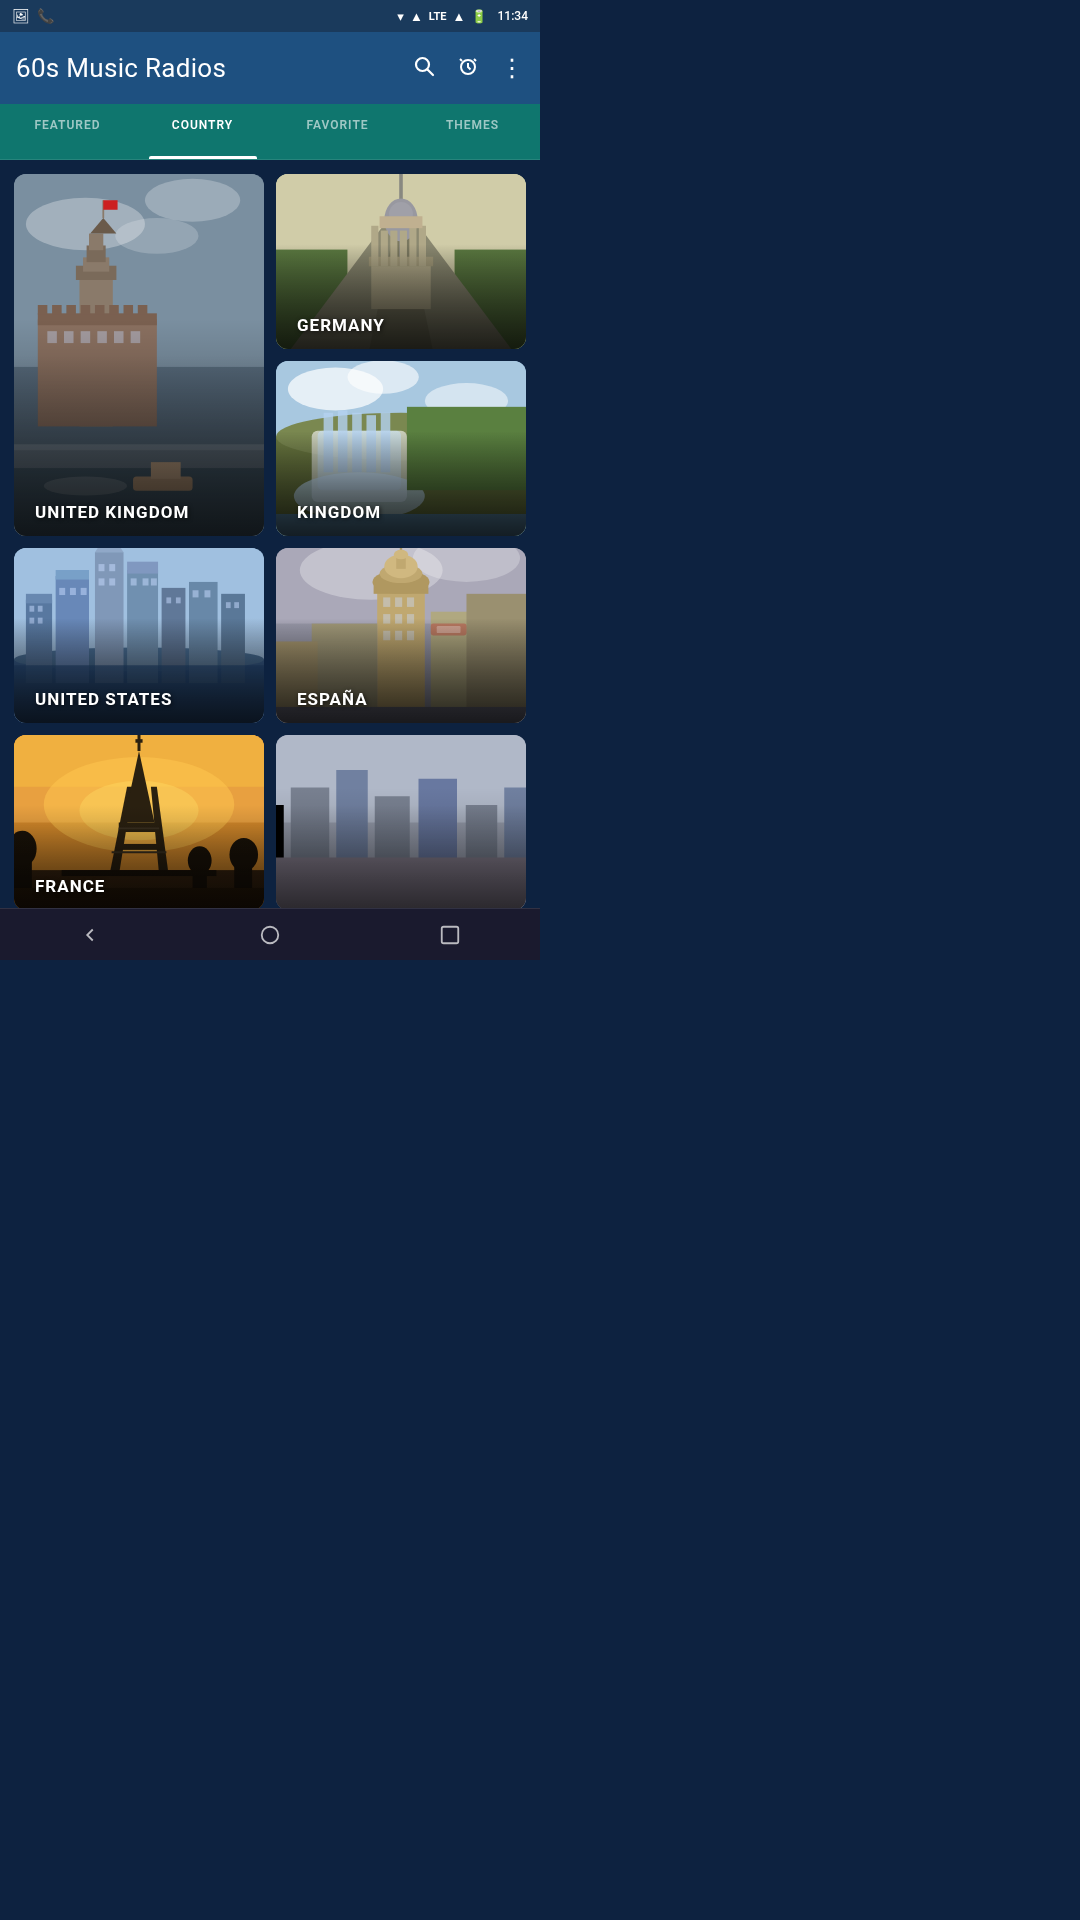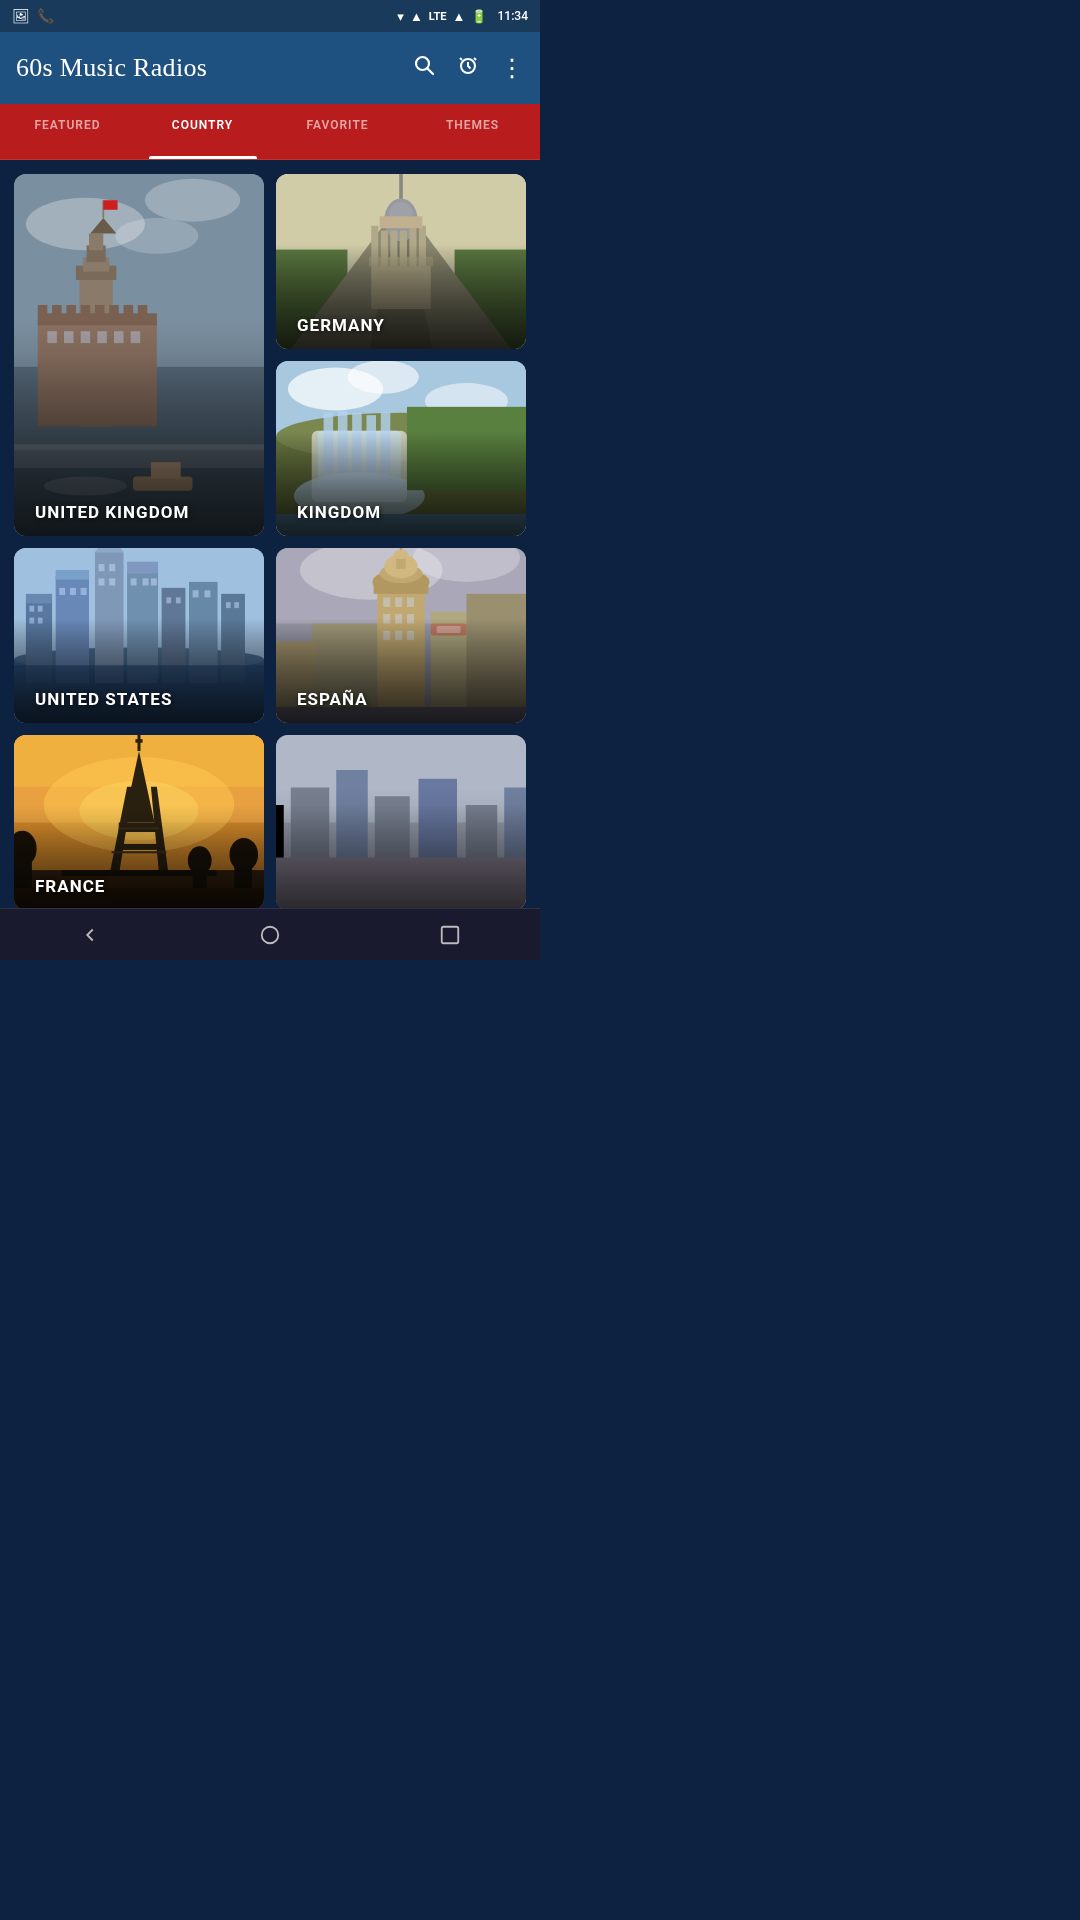--- a/index.html
+++ b/index.html
@@ -32,40 +32,39 @@
     }
 
     
     .app-header {
       background: #1e5080;
       height: 72px;
       display: flex;
       align-items: center;
       padding: 0 16px;
       justify-content: space-between;
-      font-family: Liberation Serif, serif;
     }
     .app-title {
       color: white;
       font-size: 26px;
       font-weight: 400;
       letter-spacing: 0.3px;
     }
     .header-icons {
       display: flex; gap: 20px; align-items: center;
     }
     .header-icon {
       color: white;
       font-size: 22px;
       cursor: pointer;
     }
 
     
     .tabs-bar {
-      background: #b91c1c;
+      background: #0f766e;
       display: flex;
       height: 56px;
       align-items: flex-end;
       border-bottom: 1px solid rgba(255,255,255,0.1);
     }
     .tab-item {
       flex: 1;
       display: flex;
       flex-direction: column;
       align-items: center;

